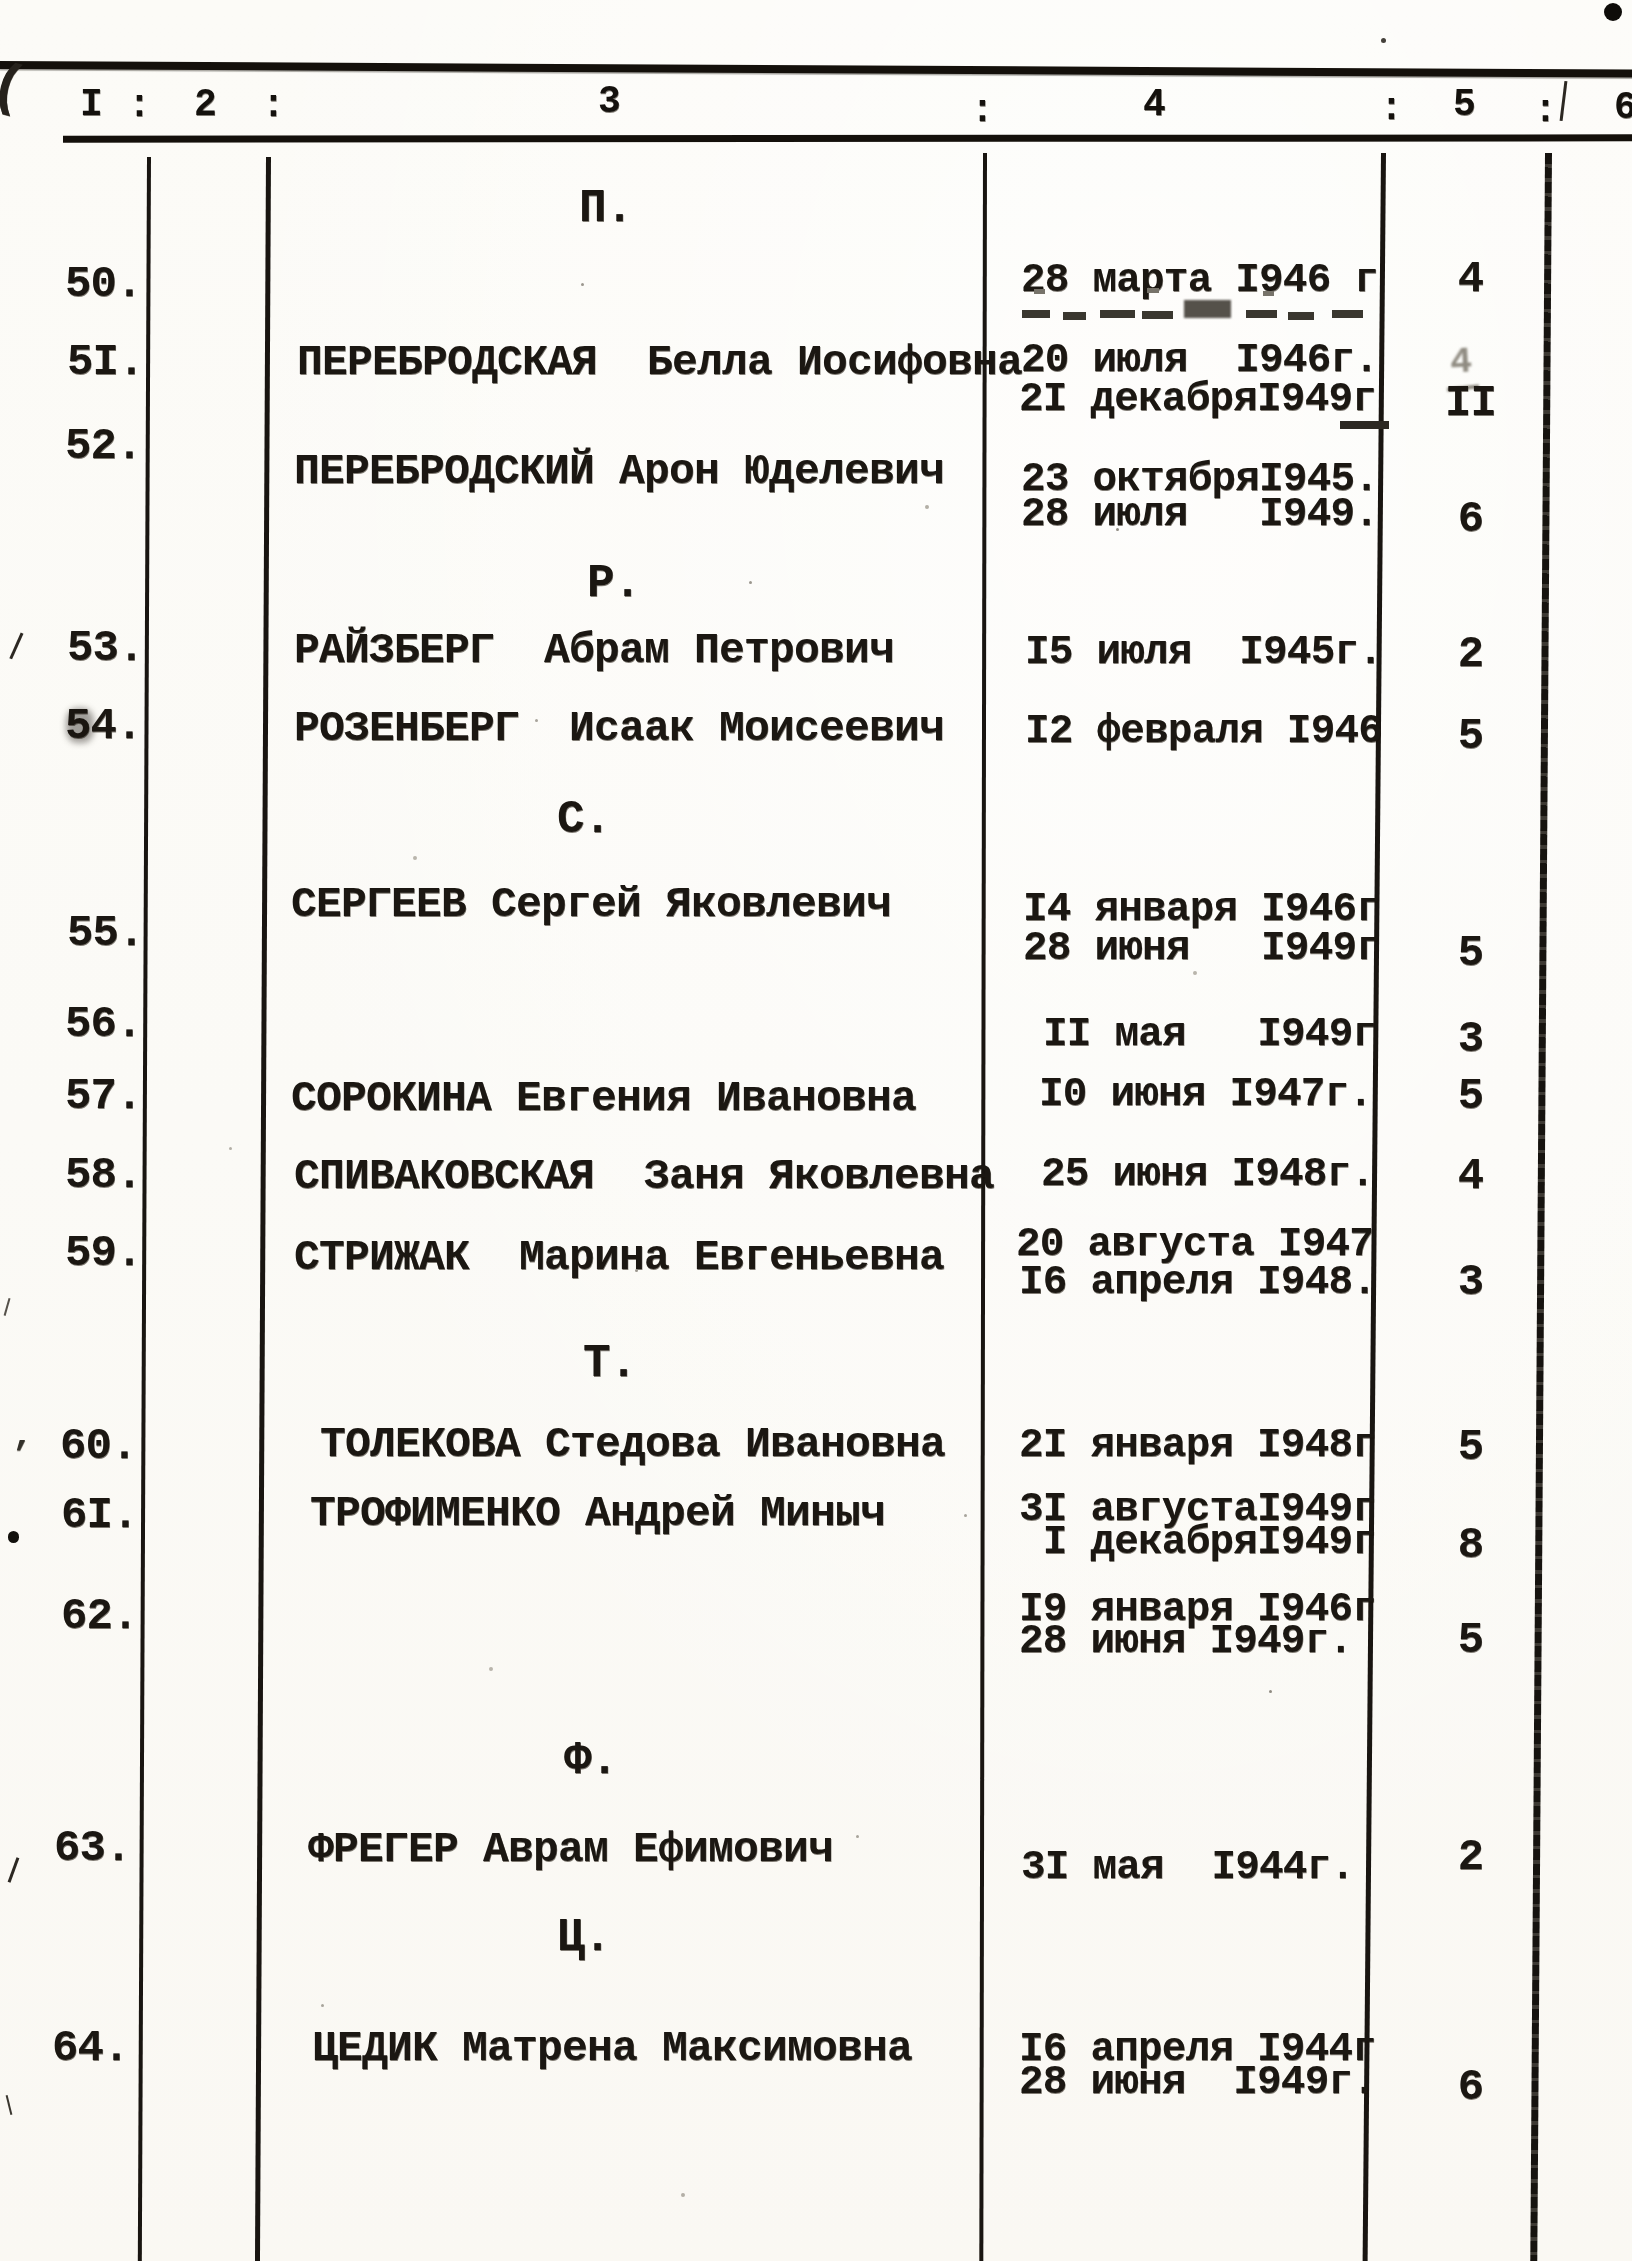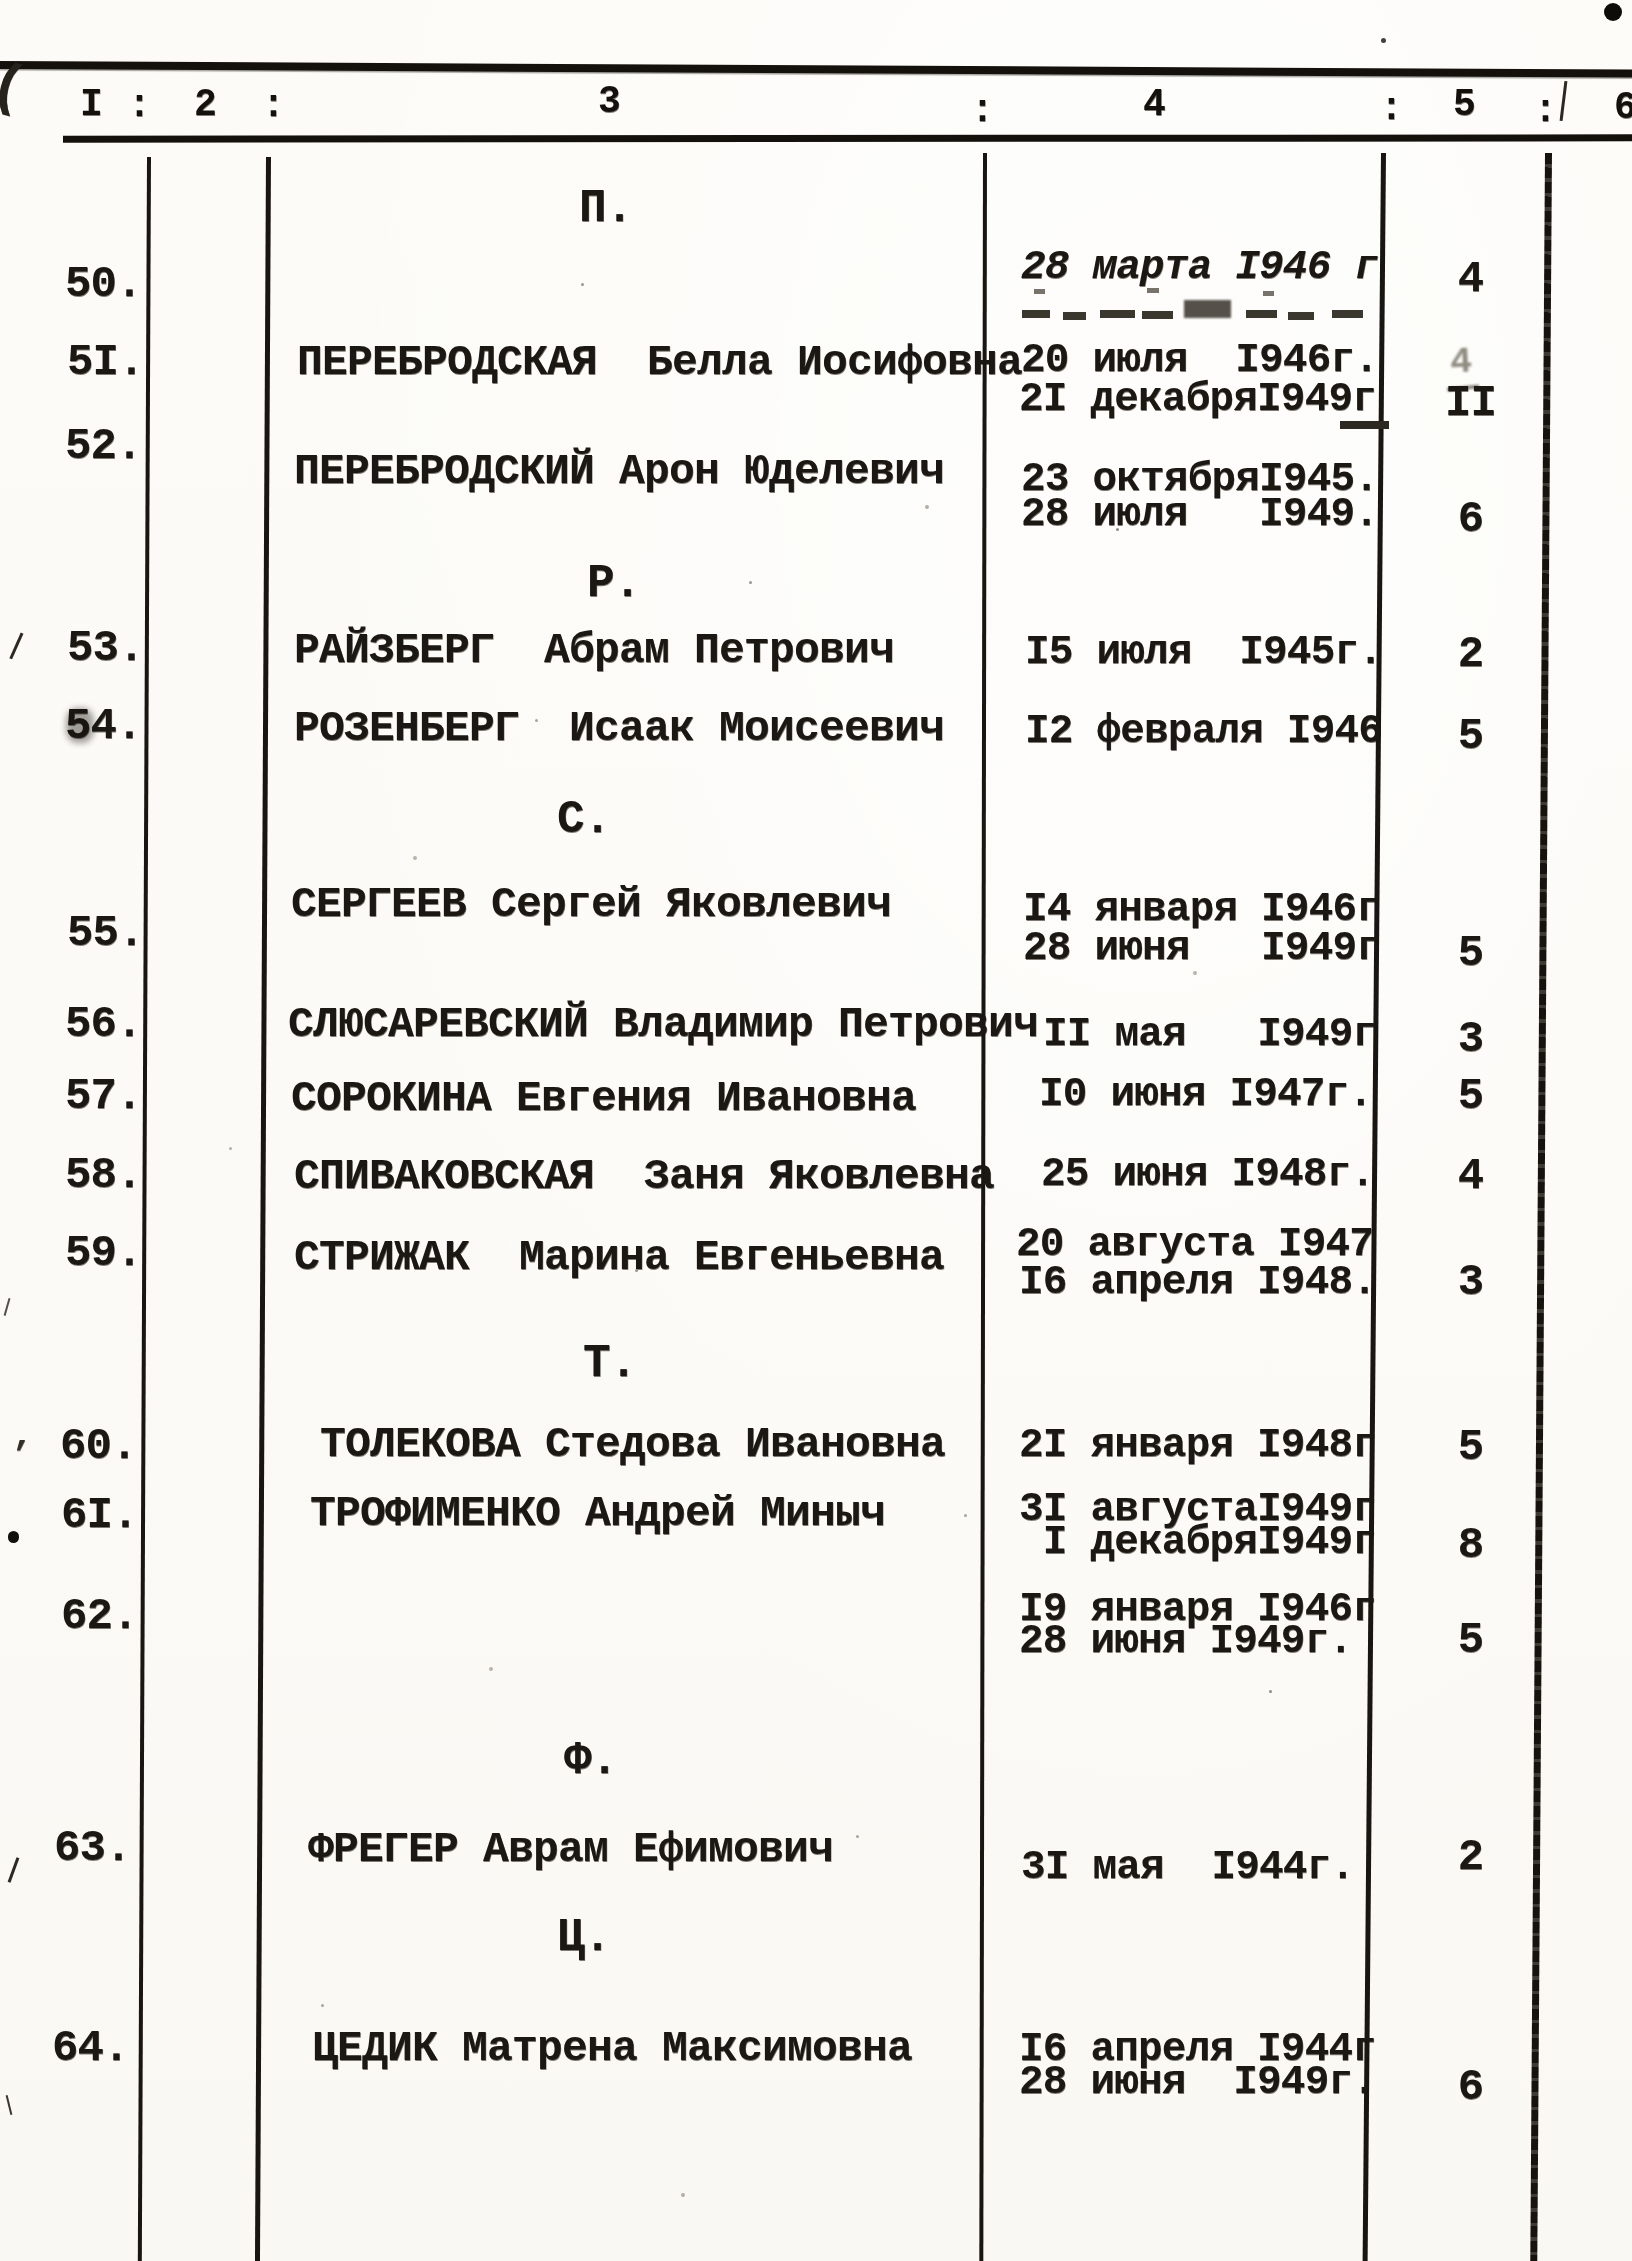--- a/index.html
+++ b/index.html
@@ -59,21 +59,21 @@
 
   <div class="vline" style="left:147px;top:157px;width:3.8px;height:2104px;transform:rotate(0.25deg);"></div>
   <div class="vline" style="left:266px;top:157px;width:4.6px;height:2104px;transform:rotate(0.3deg);"></div>
   <div class="vline" style="left:983px;top:153px;width:3.8px;height:2108px;transform:rotate(0.1deg);"></div>
   <div class="vline" style="left:1381px;top:153px;width:4.6px;height:2108px;transform:rotate(0.5deg);"></div>
   <div class="vline" style="left:1545px;top:153px;width:6.9px;height:2108px;transform:rotate(0.4deg);background:repeating-linear-gradient(180deg,#16130f 0 10.7px,#3d3933 10.7px 14.5px);"></div>
 
   <div class="t sec" style="left:579px;top:186px;">П.</div>
 
   <div class="t num" style="left:65px;top:262px;">50.</div>
-  <div class="t date" style="left:1021px;top:247px;font-style:italic;">28 марта I946 г</div>
+  <div class="t date" style="left:1021px;top:260px;">28 марта I946 г</div>
   <div class="t cnt" style="left:1413px;top:257px;">4</div>
   <div class="ghost" style="left:1450px;top:341px;font-size:37px;transform:rotate(-3deg);">4</div>
   <div class="mark" style="left:1447px;top:386px;width:32px;height:3.8px;background:#8f8b81;filter:blur(0.8px);transform:rotate(-6deg);"></div>
 
   <div>
     <div class="dash" style="left:1022px;top:310px;width:27.5px;height:8.4px;"></div>
     <div class="dash" style="left:1063px;top:312px;width:23px;height:7.6px;"></div>
     <div class="dash" style="left:1100px;top:310px;width:35px;height:8.4px;"></div>
     <div class="dash" style="left:1142px;top:311px;width:31px;height:7.6px;"></div>
     <div class="dash" style="left:1184px;top:300px;width:47px;height:18.4px;filter:blur(0.9px);background:#55514a;"></div>
@@ -113,21 +113,20 @@
 
   <div class="t sec" style="left:557px;top:797px;">С.</div>
 
   <div class="t num" style="left:67px;top:911px;">55.</div>
   <div class="t name" style="left:291px;top:883px;">СЕРГЕЕВ Сергей Яковлевич</div>
   <div class="t date" style="left:1023px;top:889px;">I4 января I946г</div>
   <div class="t date" style="left:1023px;top:928px;">28 июня   I949г</div>
   <div class="t cnt" style="left:1413px;top:931px;">5</div>
 
   <div class="t num" style="left:65px;top:1002px;">56.</div>
-  <div class="t name" style="left:288px;top:1003px;">СЛЮСАРЕВСКИЙ Владимир Петрович</div>
   <div class="t date" style="left:1043px;top:1014px;">II мая   I949г</div>
   <div class="t cnt" style="left:1413px;top:1017px;">3</div>
 
   <div class="t num" style="left:65px;top:1074px;">57.</div>
   <div class="t name" style="left:291px;top:1077px;">СОРОКИНА Евгения Ивановна</div>
   <div class="t date" style="left:1039px;top:1074px;">I0 июня I947г.</div>
   <div class="t cnt" style="left:1413px;top:1074px;">5</div>
 
   <div class="t num" style="left:65px;top:1153px;">58.</div>
   <div class="t name" style="left:294px;top:1155px;">СПИВАКОВСКАЯ  Заня Яковлевна</div>

